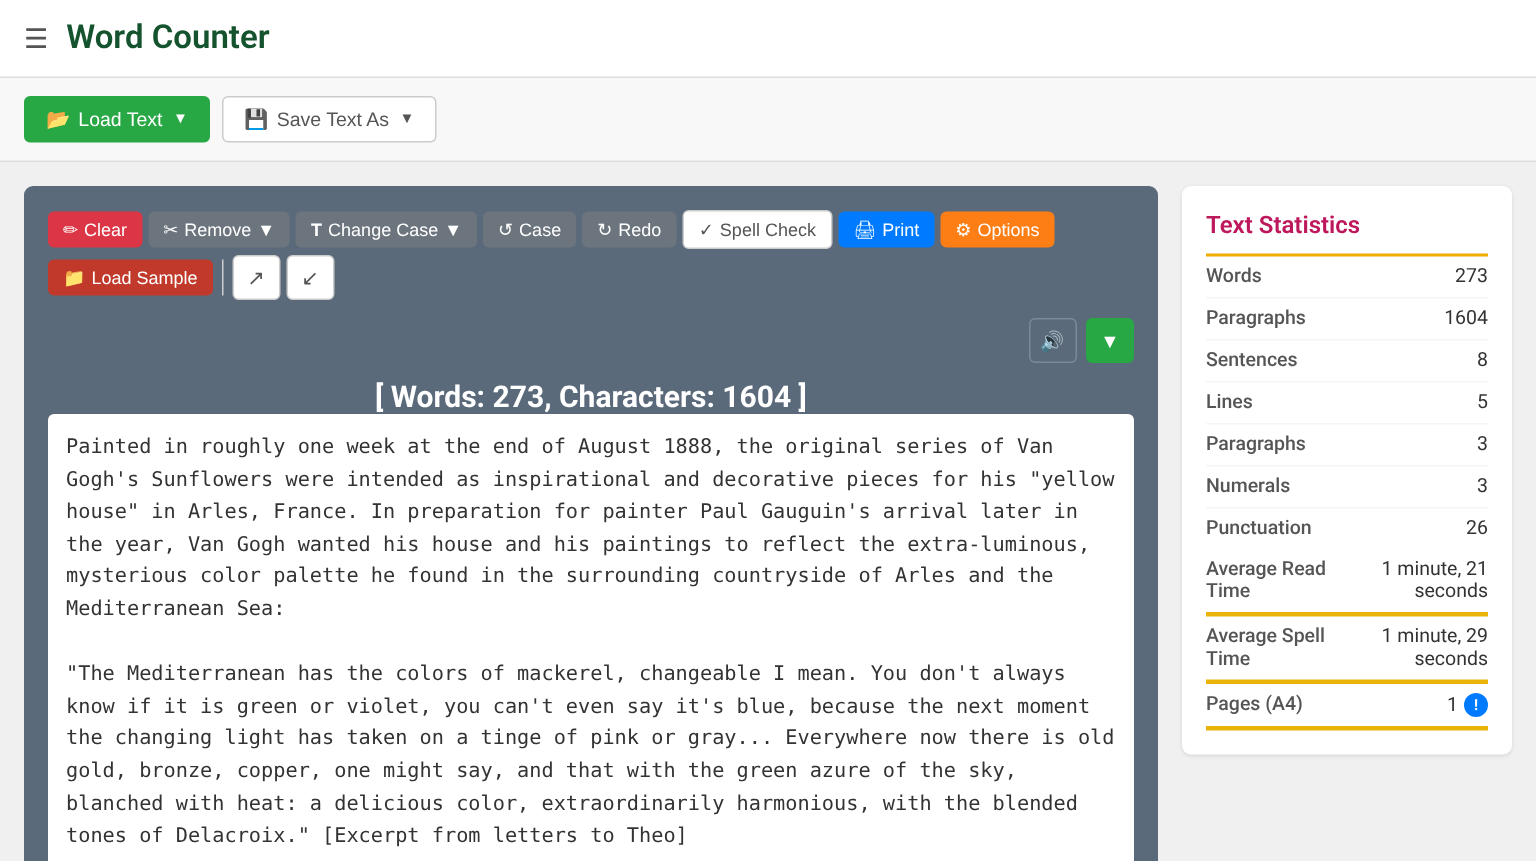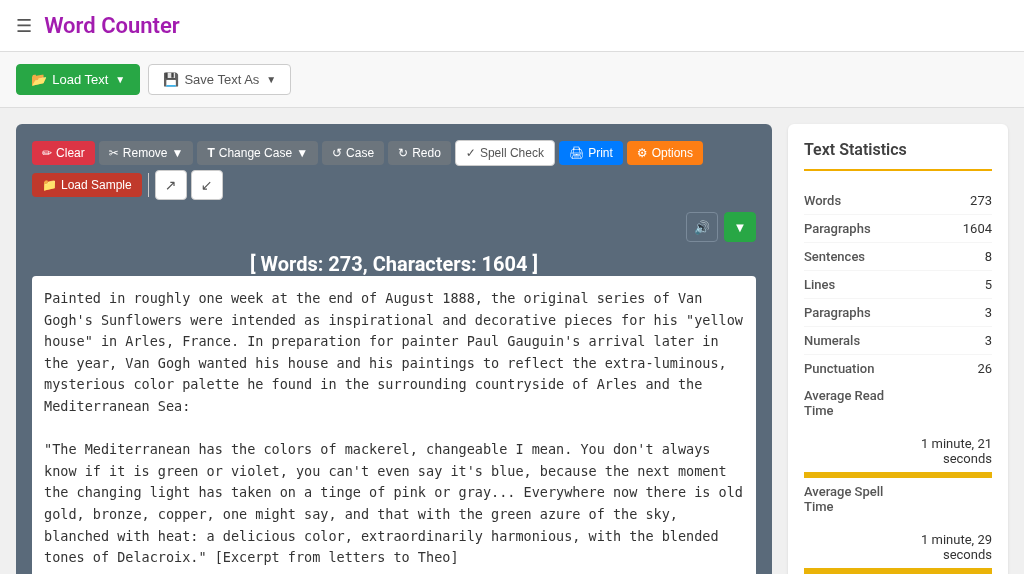--- a/index.html
+++ b/index.html
@@ -19,21 +19,21 @@
     }
     .hamburger {
       margin-right: 12px;
       cursor: pointer;
       font-size: 18px;
       color: #555;
     }
     .app-title {
       font-size: 22px;
       font-weight: 600;
-      color: #a21caf;
+      color: #14532d;
     }
     .toolbar-row {
       padding: 12px 16px;
       background: #f8f8f8;
       border-bottom: 1px solid #ddd;
       display: flex;
       gap: 8px;
     }
     .btn {
       display: inline-flex;
@@ -145,24 +145,24 @@
     }
     .stats-card {
       background: #fff;
       border-radius: 6px;
       padding: 16px;
       box-shadow: 0 1px 3px rgba(0,0,0,0.1);
     }
     .stats-title {
       font-size: 16px;
       font-weight: 600;
-      color: #404040;
+      color: #be185d;
       padding-bottom: 10px;
       border-bottom: 2px solid #f0ad00;
-      margin-bottom: 16px;
+      margin-bottom: 0;
     }
     .stat-row {
       display: flex;
       justify-content: space-between;
       align-items: flex-end;
       padding: 6px 0;
       border-bottom: 1px solid #f5f5f5;
       font-size: 13px;
     }
     .stat-row:last-child { border-bottom: none; }
@@ -174,29 +174,29 @@
       color: #333;
       font-weight: 400;
     }
     .stat-label-block {
       color: #555;
       font-weight: 500;
       font-size: 13px;
     }
     .stat-row-block {
       display: flex;
+      justify-content: space-between;
       padding: 6px 0;
-      border-bottom: 6px solid #eab308;
+      border-bottom: 3px solid #eab308;
       font-size: 13px;
     }
     .stat-val-block {
       color: #333;
       text-align: right;
       font-size: 13px;
-      margin-top: 48px;
     }
     .info-badge {
       display: inline-flex;
       align-items: center;
       justify-content: center;
       width: 16px;
       height: 16px;
       background: #007bff;
       color: #fff;
       border-radius: 50%;

